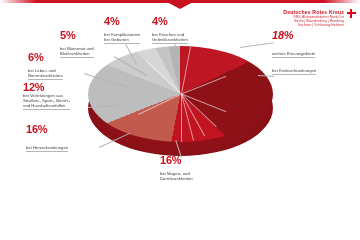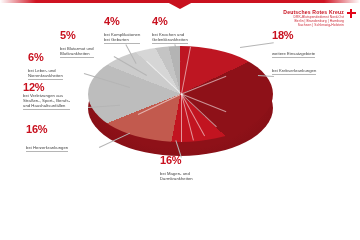--- a/index.html
+++ b/index.html
@@ -139,17 +139,17 @@
     <span>bei Magen- und</span><br><span>Darmkrankheiten</span>
   </div>
 </div>
 <div class="ln" style="left:176px;top:140px;width:18px;transform:rotate(72deg);"></div>
 
 <div class="cal" style="left:272px;top:58px;width:80px;">
   <div class="desc">bei Krebserkrankungen</div>
 </div>
 <div class="ln" style="left:258px;top:75px;width:16px;transform:rotate(4deg);"></div>
 
-<div class="cal" style="left:272px;top:30px;width:80px;">
+<div class="cal" style="left:272px;top:30px;width:80px;font-style:italic;">
   <div class="pct">18%</div>
   <div class="desc">weitere Einsatzgebiete</div>
 </div>
 <div class="ln" style="left:240px;top:47px;width:34px;transform:rotate(-8deg);"></div>
 
 </body></html>

